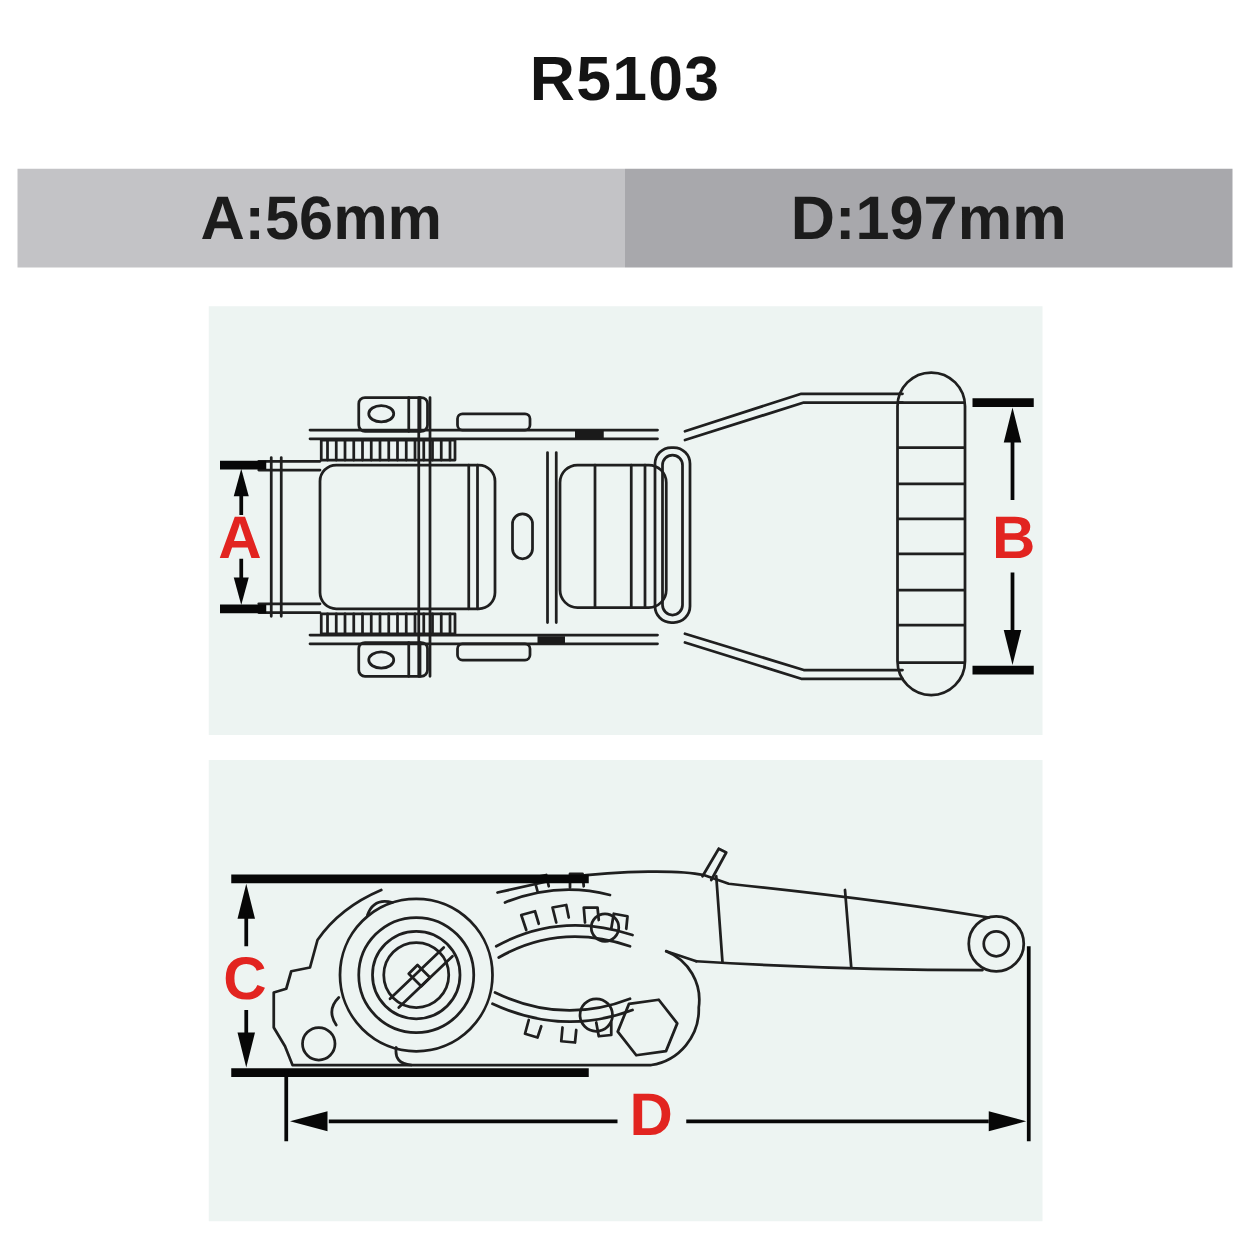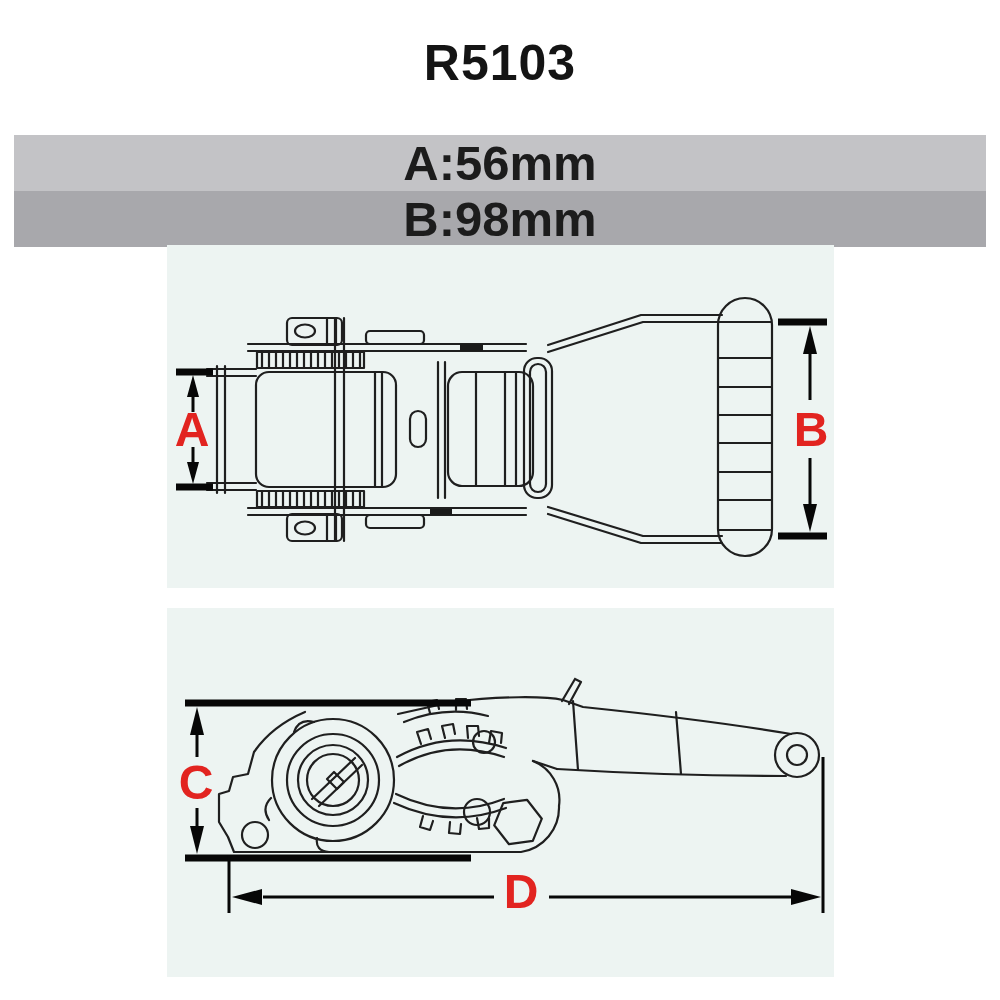--- a/index.html
+++ b/index.html
@@ -7,21 +7,21 @@
     width:1000px;height:1000px;position:relative;background:#ffffff;
     font-family:"Liberation Sans", sans-serif;overflow:hidden;
   }
   .title{
     position:absolute;top:34px;left:0;width:1000px;margin:0;
     text-align:center;font-size:50px;font-weight:700;color:#141414;
     letter-spacing:1px;
   }
   .spec-bar{
     position:absolute;left:14px;top:135px;width:972px;height:79px;
-    display:flex;flex-direction:column;
+    display:flex;flex-direction:row;
   }
   .spec-cell{
     flex:1 1 0;display:flex;align-items:center;justify-content:center;
     font-size:49px;font-weight:700;color:#1c1c1c;white-space:nowrap;
   }
   .shade-light{background:#c3c3c6;}
   .shade-dark{background:#a8a8ac;}
   .panel{
     position:absolute;left:167px;width:667px;background:#edf4f2;
   }
@@ -40,21 +40,21 @@
     fill:#e22420;text-anchor:middle;
   }
 </style>
 </head>
 <body>
 
 <h1 class="title">R5103</h1>
 
 <div class="spec-bar">
   <div class="spec-cell shade-light">A:56mm</div>
-  <div class="spec-cell shade-dark">B:98mm</div>
+  <div class="spec-cell shade-dark">D:197mm</div>
 </div>
 
 <div class="panel panel-top">
   <svg width="667" height="343" viewBox="167 245 667 343">
     <g class="draw">
 
       <path d="M248,344 H526 M248,351 H526 M248,508 H526 M248,515 H526"></path>
 
       <path d="M207,369 H256 M207,376 H256 M207,483 H256 M207,490 H256"></path>
 

